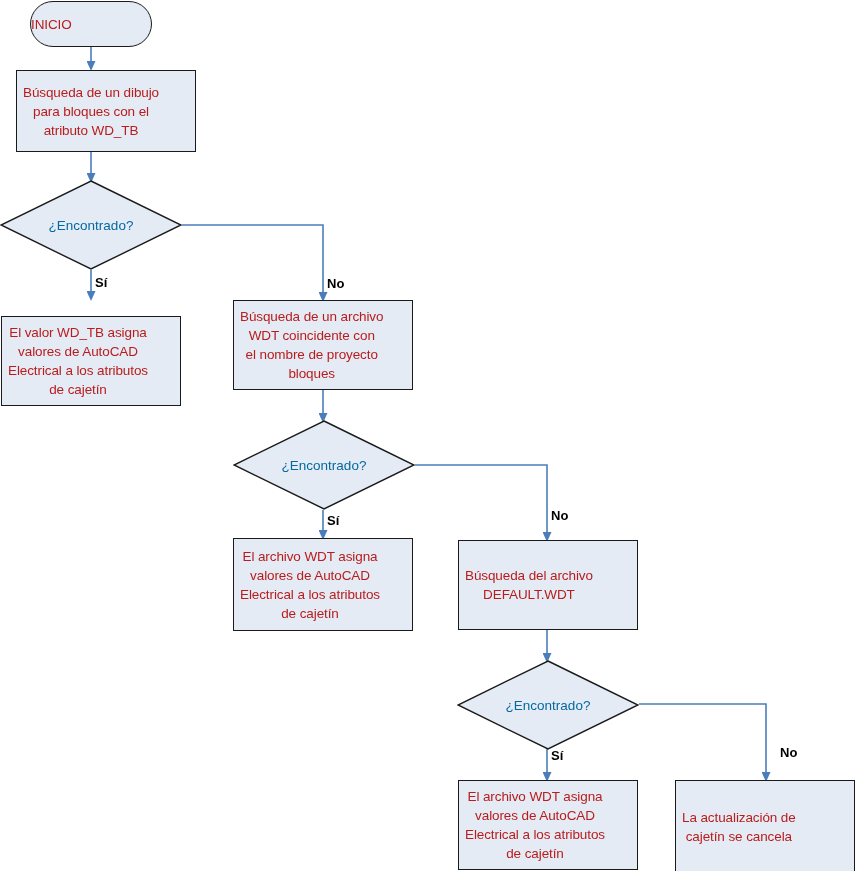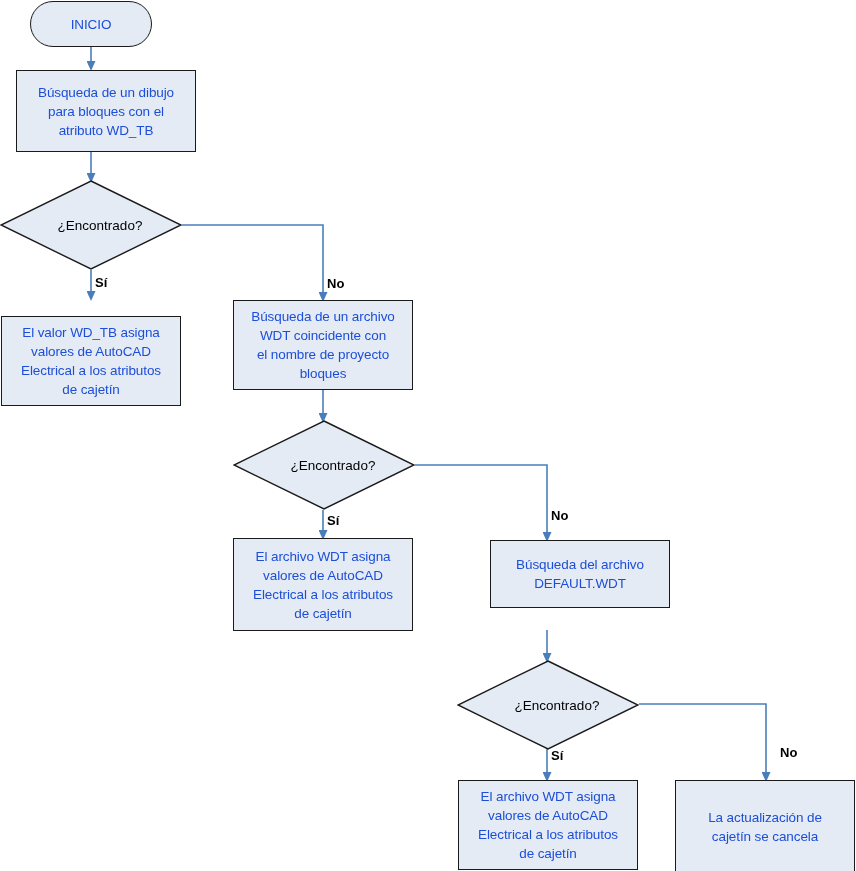--- a/index.html
+++ b/index.html
@@ -15,23 +15,23 @@
     width: 856px;
     height: 871px;
     background: #ffffff;
     overflow: hidden;
   }
   .node {
     position: absolute;
     box-sizing: border-box;
     display: flex;
     align-items: center;
-    justify-content: center;
+    justify-content: flex-start;
     text-align: center;
-    color: #1d4ed8;
+    color: #b91c1c;
     font-size: 13.5px;
     line-height: 19px;
     letter-spacing: -0.1px;
   }
   .proc {
     background: #e4ebf5;
     border: 1.4px solid #1a1a1a;
   }
   .proc .label {
     padding: 0 6px;
@@ -46,29 +46,29 @@
     position: absolute;
   }
   .diamond-wrap svg {
     position: absolute;
     left: 0;
     top: 0;
     display: block;
   }
   .diamond-label {
     position: absolute;
-    left: 9px;
+    left: 0;
     top: 0;
     width: 100%;
     height: 100%;
     display: flex;
     align-items: center;
     justify-content: center;
     font-size: 13.5px;
-    color: #000000;
+    color: #0369a1;
     pointer-events: none;
   }
   .edge-svg {
     position: absolute;
     left: 0;
     top: 0;
     width: 856px;
     height: 871px;
     pointer-events: none;
   }
@@ -154,21 +154,21 @@
     <div class="diamond-label">¿Encontrado?</div>
   </div>
 
   <div class="node proc" style="left:233px; top:538px; width:180px; height:93px;">
     <span class="label">El archivo WDT asigna
 valores de AutoCAD
 Electrical a los atributos
 de cajetín</span>
   </div>
 
-  <div class="node proc" style="left:458px; top:540px; width:180px; height:68px;margin-left:32px;">
+  <div class="node proc" style="left:458px; top:540px; width:180px; height:90px;">
     <span class="label">Búsqueda del archivo
 DEFAULT.WDT</span>
   </div>
 
   <div class="diamond-wrap" style="left:457px; top:660px; width:182px; height:90px;">
     <svg width="182" height="90" viewBox="0 0 182 90" xmlns="http://www.w3.org/2000/svg">
       <polygon points="91,1 181,45 91,89 1,45" fill="#e4ebf5" stroke="#1a1a1a" stroke-width="1.4"></polygon>
     </svg>
     <div class="diamond-label">¿Encontrado?</div>
   </div>

